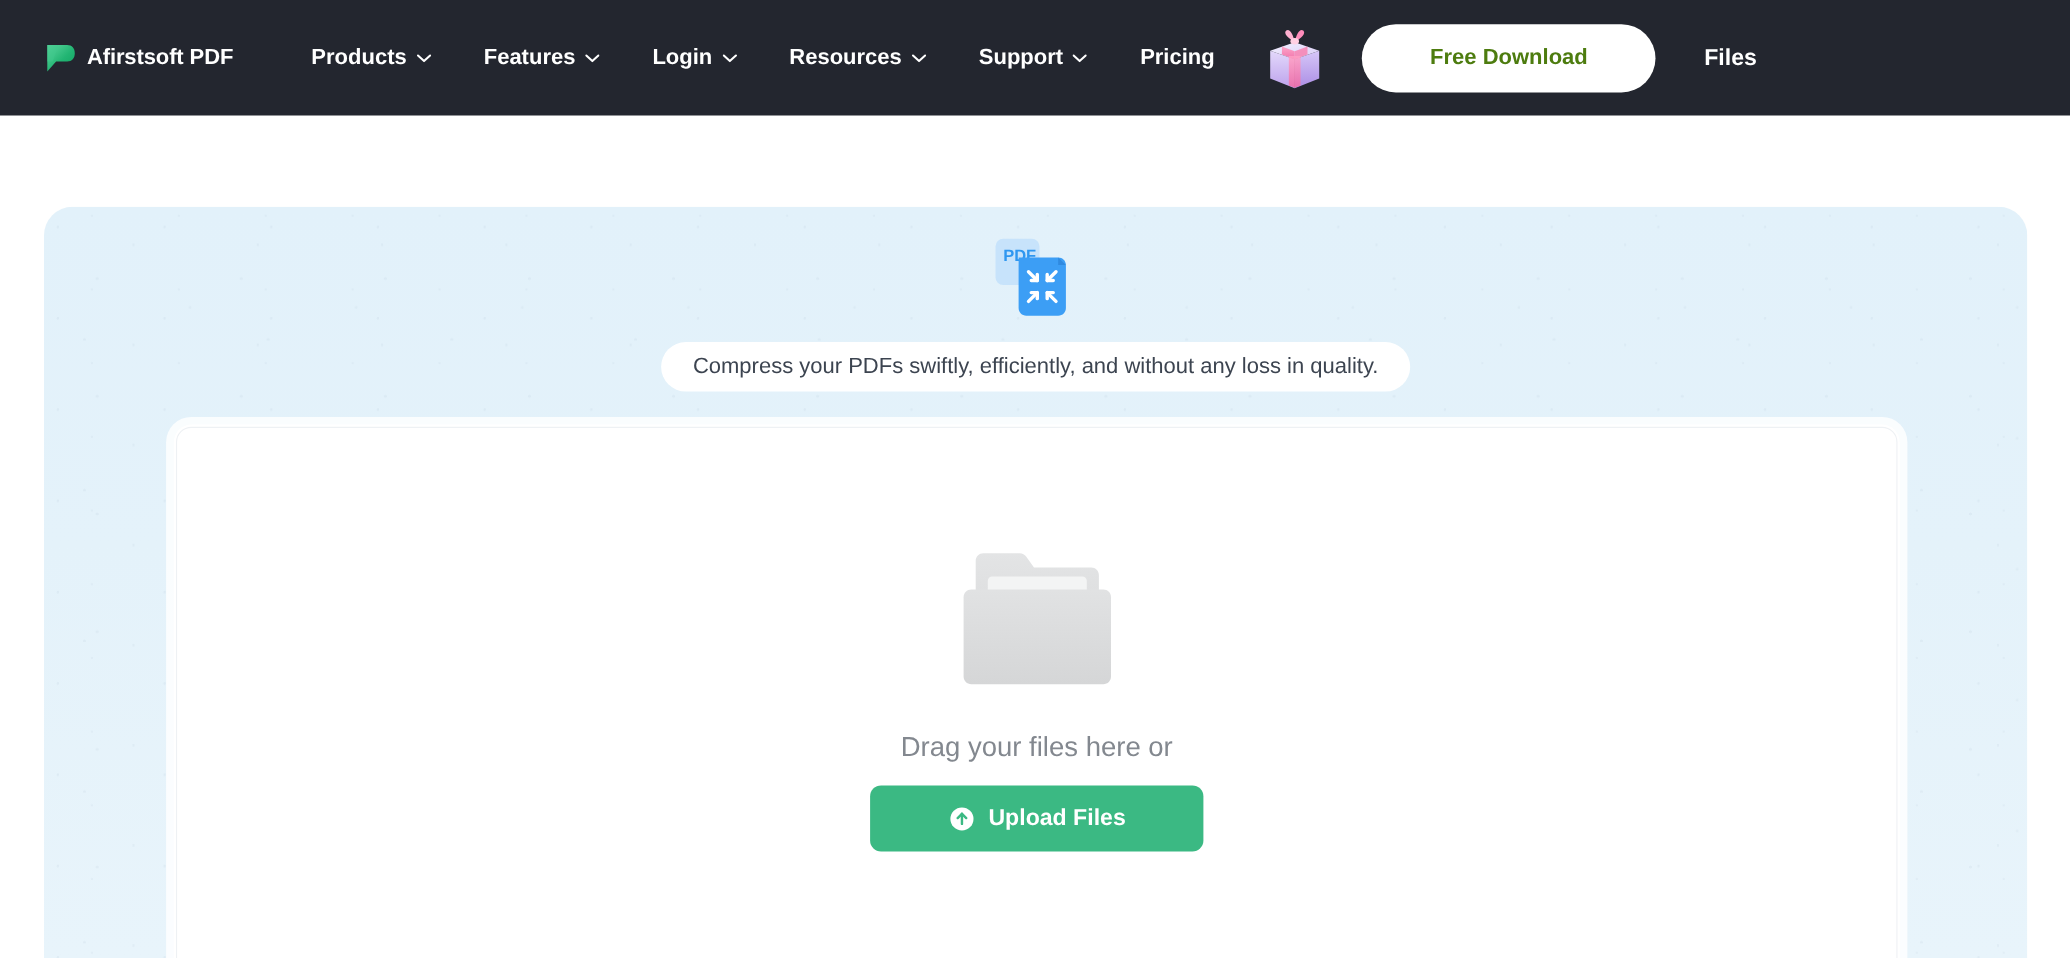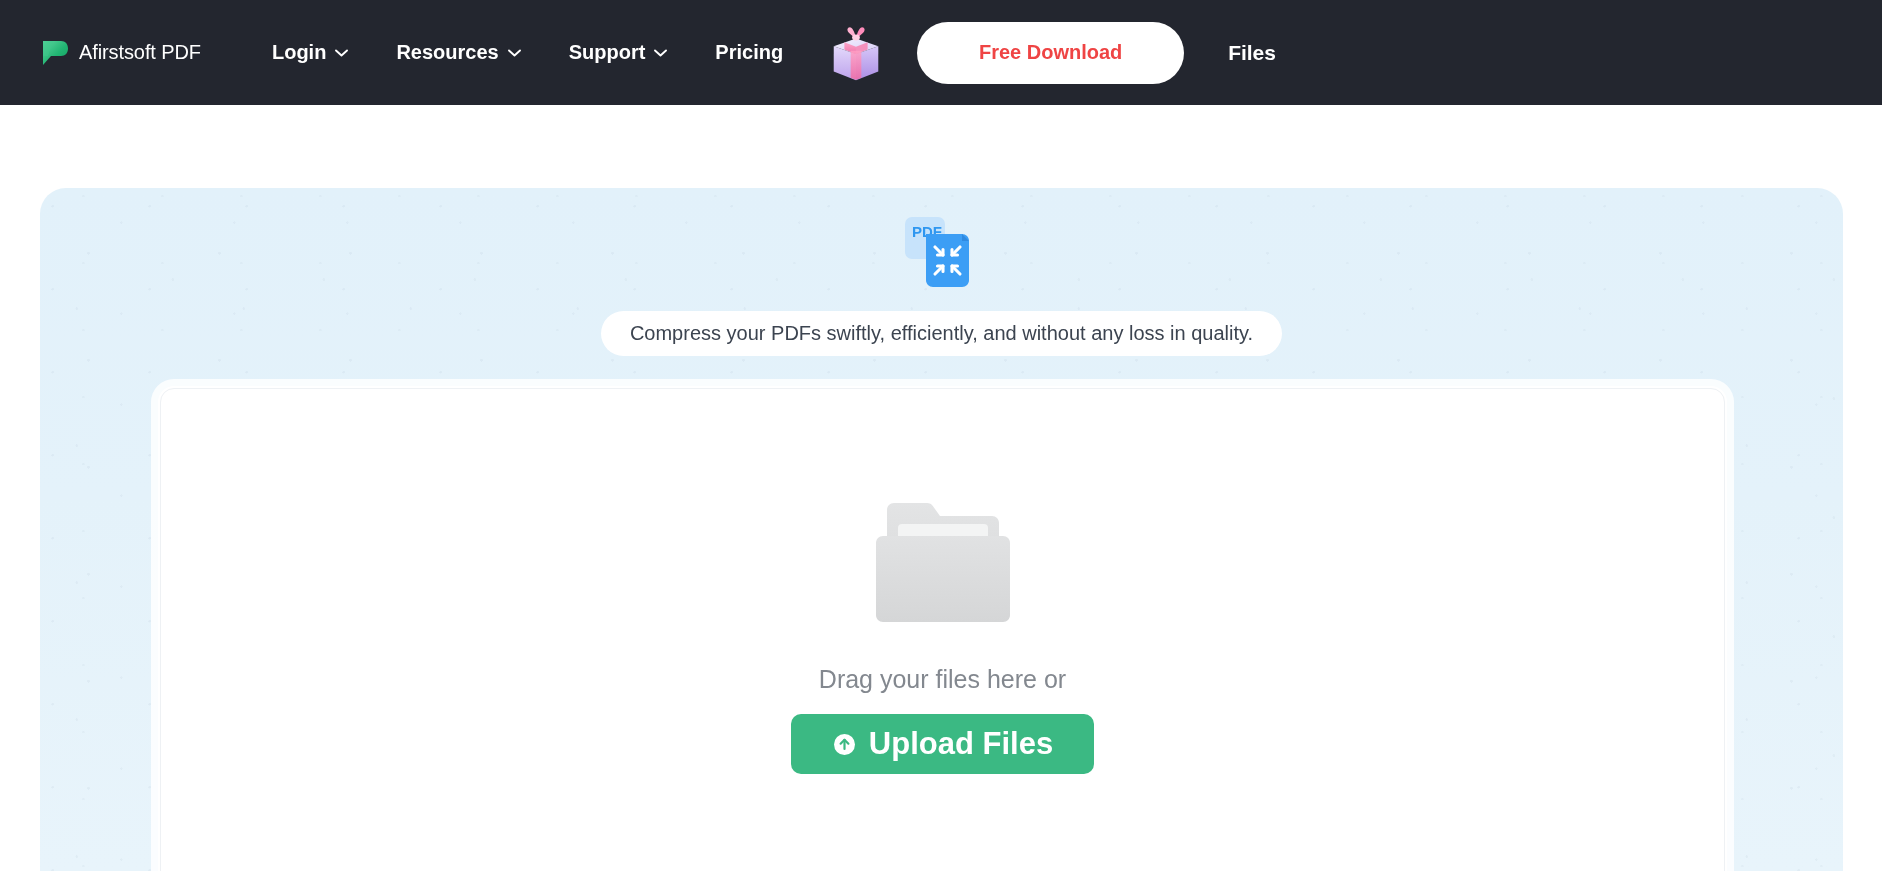--- a/index.html
+++ b/index.html
@@ -16,21 +16,21 @@
     width: 1882px; height: 105px;
     background: #23262f;
     display: flex; align-items: center;
   }
   .logo-wrap {
     display: flex; align-items: center; gap: 9px;
     margin-left: 40px;
   }
   .logo-mark { width: 30px; height: 30px; display: block; }
   .logo-text {
-    color: #ffffff; font-size: 20px; font-weight: 400;
+    color: #ffffff; font-size: 20px; font-weight: 700;
     letter-spacing: -0.1px; white-space: nowrap;
   }
   .nav-items {
     display: flex; align-items: center;
     margin-left: 47px; gap: 0;
   }
   .nav-item {
     display: flex; align-items: center; gap: 9px;
     color: #ffffff; font-size: 20px; font-weight: 700;
     padding: 0 24px; white-space: nowrap; cursor: pointer;
@@ -45,21 +45,21 @@
     border-radius: 11px; padding: 3px 11px 4px;
     margin-left: 8px; line-height: 1.1;
   }
   .gift-icon {
     width: 62px; height: 62px; margin-left: 18px; flex: none; cursor: pointer;
   }
   .btn-free-download {
     margin-left: 30px;
     width: 267px; height: 62px;
     background: #ffffff; border-radius: 31px;
-    color: #ef4444; font-size: 20px; font-weight: 700;
+    color: #4d7c0f; font-size: 20px; font-weight: 700;
     display: flex; align-items: center; justify-content: center;
     cursor: pointer; border: none; font-family: inherit;
   }
   .login-link {
     color: #ffffff; font-size: 21px; font-weight: 700;
     margin-left: 44px; cursor: pointer; white-space: nowrap;
   }
 
   
   .hero {
@@ -107,21 +107,21 @@
   }
   .folder-icon { margin-top: 104px; width: 156px; height: 143px; }
   .drag-text {
     margin-top: 32px; color: #83888f; font-size: 25px;
   }
   .btn-upload {
     margin-top: 20px;
     width: 303px; height: 60px;
     background: #3bb983; border-radius: 10px;
     display: flex; align-items: center; justify-content: center; gap: 12px;
-    color: #ffffff; font-size: 31px; font-weight: 700;
+    color: #ffffff; font-size: 21px; font-weight: 700;
     cursor: pointer; border: none; font-family: inherit;
   }
   .upload-glyph { width: 25px; height: 25px; flex: none; }
 </style>
 </head>
 <body>
 
 <div class="navbar">
 
   <div class="logo-wrap">
@@ -134,22 +134,34 @@
         </linearGradient>
       </defs>
       <path d="M3 3 H21 C25.5 3 28 6 28 10.5 C28 15 25.5 18 21 18 H11 L3 27 Z" fill="url(#lg)"></path>
       <path d="M3 3 H13 L8 18 H3 Z" fill="#3fc98c" opacity=".55"></path>
     </svg>
     <span class="logo-text">Afirstsoft PDF</span>
   </div>
 
   <div class="nav-items">
 
-
-
+    <div class="nav-item">
+      <span>Products</span>
+      <svg class="chev" viewBox="0 0 13 8">
+          <path d="M1 1.5 L6.5 6.5 L12 1.5" stroke="#ffffff" stroke-width="1.9" fill="none" stroke-linecap="round" stroke-linejoin="round"></path>
+        </svg>
+    </div>
+
+
+    <div class="nav-item">
+      <span>Features</span>
+      <svg class="chev" viewBox="0 0 13 8">
+          <path d="M1 1.5 L6.5 6.5 L12 1.5" stroke="#ffffff" stroke-width="1.9" fill="none" stroke-linecap="round" stroke-linejoin="round"></path>
+        </svg>
+    </div>
 
     <div class="nav-item">
       <span>Login</span>
       <svg class="chev" viewBox="0 0 13 8">
           <path d="M1 1.5 L6.5 6.5 L12 1.5" stroke="#ffffff" stroke-width="1.9" fill="none" stroke-linecap="round" stroke-linejoin="round"></path>
         </svg>
     </div>
 
     <div class="nav-item">
       <span>Resources</span>

